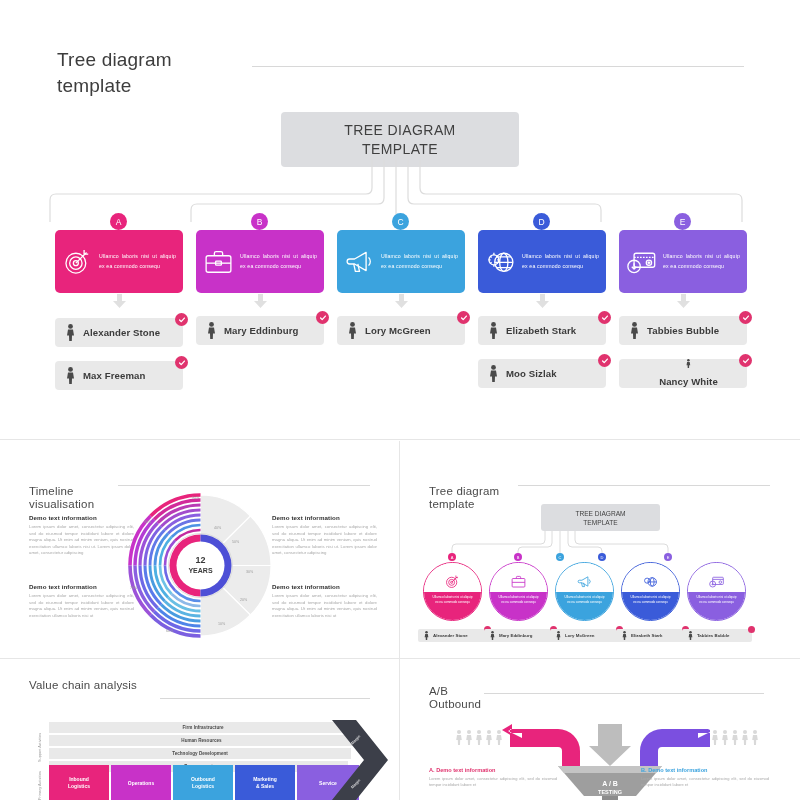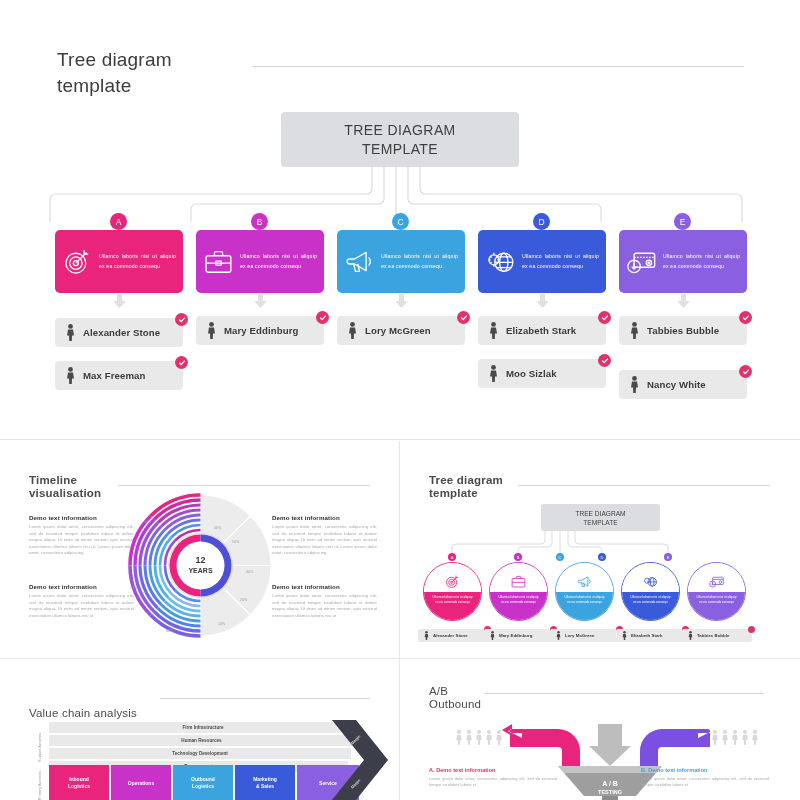--- a/index.html
+++ b/index.html
@@ -82,21 +82,21 @@
     display: flex; align-items: center; justify-content: center;
   }
   .check svg { width: 8px; height: 8px; }
 
   
   #p-timeline { left: 0;   top: 441px; width: 400px; height: 218px; border-right: 1px solid #e6e6e6; border-bottom: 1px solid #e6e6e6;}
   #p-tree     { left: 400px; top: 441px; width: 400px; height: 218px; border-bottom: 1px solid #e6e6e6;}
   #p-value    { left: 0;   top: 659px; width: 400px; height: 141px; border-right: 1px solid #e6e6e6;}
   #p-ab       { left: 400px; top: 659px; width: 400px; height: 141px; }
 
-  .mini-head { position: absolute; left: 29px; top: 33px; width: 86px; font-weight: bold; }
+  .mini-head { position: absolute; left: 29px; top: 44px; width: 86px; }
   .mini-rule { position: absolute; top: 44px; left: 118px; }
 
   .demo-h {
     font-size: 6.2px; font-weight: bold; color: #2f2f2f; letter-spacing: .1px;
   }
   .demo-p {
     font-size: 4.3px; line-height: 6.6px; color: #a9a9a9; text-align: justify;
     margin-top: 3px;
   }
   .demo-blk { position: absolute; width: 105px; }
@@ -350,21 +350,21 @@
         <circle cx="4.5" cy="2.4" r="2.4"></circle>
         <path d="M2 5.6 h5 l1 6 h-2 l-.2 5.4 h-2.6 L3 11.6 h-2z"></path>
       </svg>
     <span class="nm">Moo Sizlak</span>
     <span class="check">
         <svg viewBox="0 0 10 10">
           <path d="M2 5 l2 2 l4 -4.4" fill="none" stroke="#fff" stroke-width="1.6" stroke-linecap="round" stroke-linejoin="round"></path>
         </svg>
       </span>
   </div>
-  <div class="nameRow" style="left:619px;top:370px;">
+  <div class="nameRow" style="left:619px;top:359px;flex-direction:column;">
     <svg class="pico" viewBox="0 0 9 17" fill="#4a4a4a">
         <circle cx="4.5" cy="2.4" r="2.4"></circle>
         <path d="M2 5.6 h5 l1 6 h-2 l-.2 5.4 h-2.6 L3 11.6 h-2z"></path>
       </svg>
     <span class="nm">Nancy White</span>
     <span class="check">
         <svg viewBox="0 0 10 10">
           <path d="M2 5 l2 2 l4 -4.4" fill="none" stroke="#fff" stroke-width="1.6" stroke-linecap="round" stroke-linejoin="round"></path>
         </svg>
       </span>
@@ -618,21 +618,21 @@
 <div class="miniNameRow" style="left:682px;">
   <svg width="5" height="9" viewBox="0 0 9 17" fill="#4a4a4a">
       <circle cx="4.5" cy="2.4" r="2.4"></circle>
       <path d="M2 5.6 h5 l1 6 h-2 l-.2 5.4 h-2.6 L3 11.6 h-2z"></path>
     </svg>
   <span class="nm">Tabbies Bubble</span>
   <span class="mini-check"></span>
 </div>
 
 <div class="panel" id="p-value">
-  <div class="sect-title" style="position:absolute;left:29px;top:48px;width:130px;">Value chain analysis</div>
+  <div class="sect-title" style="position:absolute;left:29px;top:20px;width:130px;">Value chain analysis</div>
   <div class="rule" style="position:absolute;left:160px;top:39px;width:210px;"></div>
 </div>
 
 <div class="vc-axis" style="left:38px;top:762px;">Support Activities</div>
 <div class="vc-axis" style="left:38px;top:800px;">Primary Activities</div>
 
 <div class="vc-support" style="left:49px;top:722px;width:308px;">
   <span>Firm Infrastructure</span>
 </div>
 <div class="vc-support" style="left:49px;top:735px;width:305px;">

